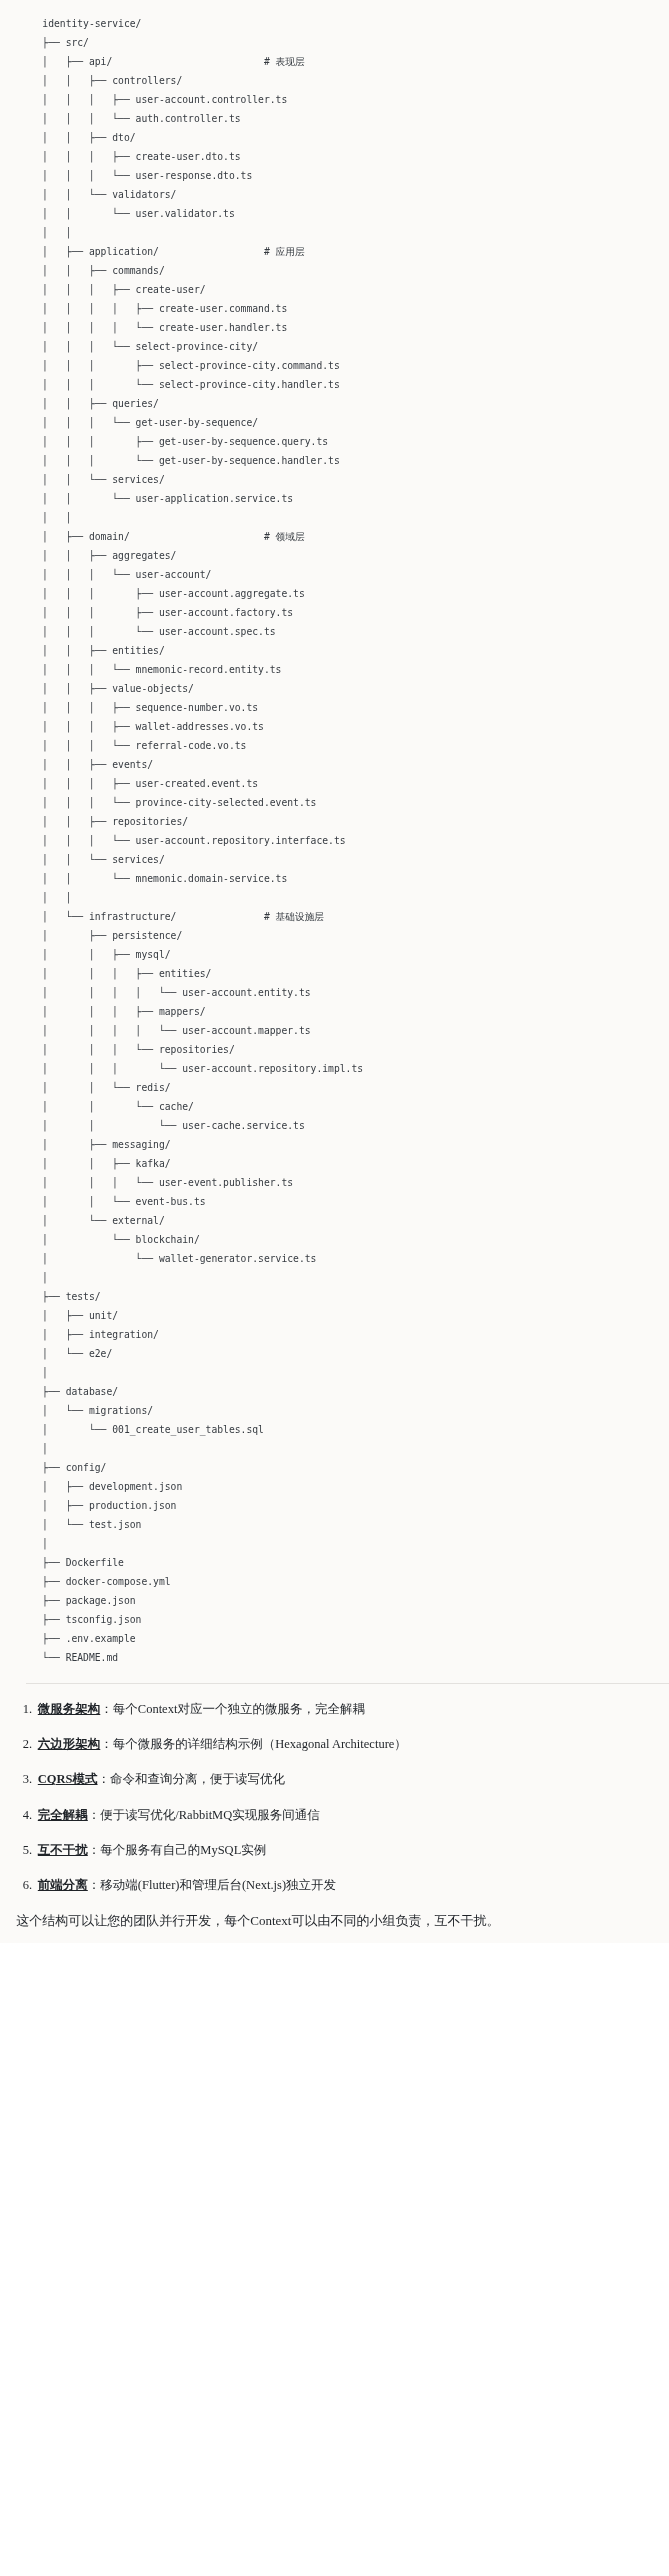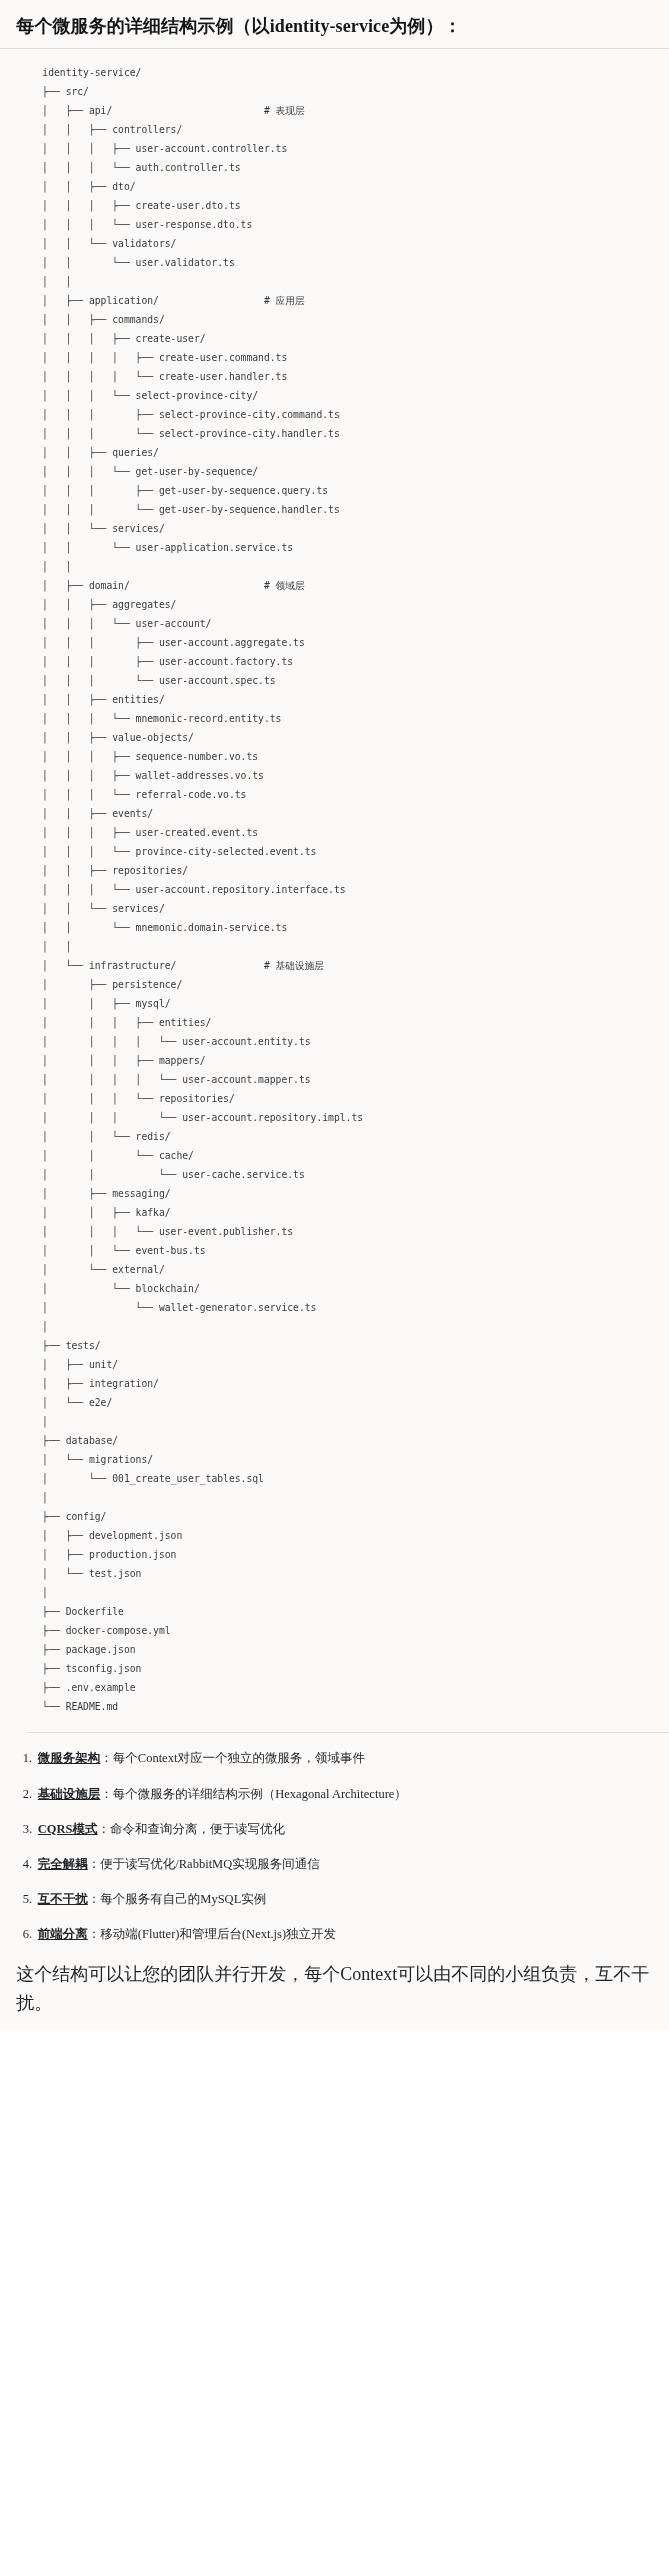--- a/index.html
+++ b/index.html
@@ -86,33 +86,30 @@
     color: #1f2328;
   }
   ol.note-list > li:last-child { margin-bottom: 2px; }
   ol.note-list b {
     font-weight: 700;
     text-decoration: underline;
   }
   .closing {
     margin: 16.3px 0 0 0;
     font-family: "Liberation Serif", serif;
-    font-size: 18px;
+    font-size: 13px;
     line-height: 1.6;
     color: #1f2328;
   }
 </style>
 </head>
 <body>
 
 <div class="page">
 
-  <header class="doc-heading">
-    <h2>每个微服务的详细结构示例（以identity-service为例）：</h2>
-  </header>
 
   <section class="tree-block">
     <pre class="tree">identity-service/
 ├── src/
 │   ├── api/                          # 表现层
 │   │   ├── controllers/
 │   │   │   ├── user-account.controller.ts
 │   │   │   └── auth.controller.ts
 │   │   ├── dto/
 │   │   │   ├── create-user.dto.ts
@@ -192,22 +189,22 @@
 ├── Dockerfile
 ├── docker-compose.yml
 ├── package.json
 ├── tsconfig.json
 ├── .env.example
 └── README.md</pre>
   </section>
 
   <section class="notes">
     <ol class="note-list">
-      <li><b>微服务架构</b><span>：每个Context对应一个独立的微服务，领域事件</span></li>
-      <li><b>基础设施层</b><span>：每个微服务的详细结构示例（Hexagonal Architecture）</span></li>
+      <li><b>微服务架构</b><span>：每个Context对应一个独立的微服务，完全解耦</span></li>
+      <li><b>六边形架构</b><span>：每个微服务的详细结构示例（Hexagonal Architecture）</span></li>
       <li><b>CQRS模式</b><span>：命令和查询分离，便于读写优化</span></li>
       <li><b>完全解耦</b><span>：便于读写优化/RabbitMQ实现服务间通信</span></li>
       <li><b>互不干扰</b><span>：每个服务有自己的MySQL实例</span></li>
       <li><b>前端分离</b><span>：移动端(Flutter)和管理后台(Next.js)独立开发</span></li>
     </ol>
     <p class="closing">这个结构可以让您的团队并行开发，每个Context可以由不同的小组负责，互不干扰。</p>
   </section>
 
 </div>
 

